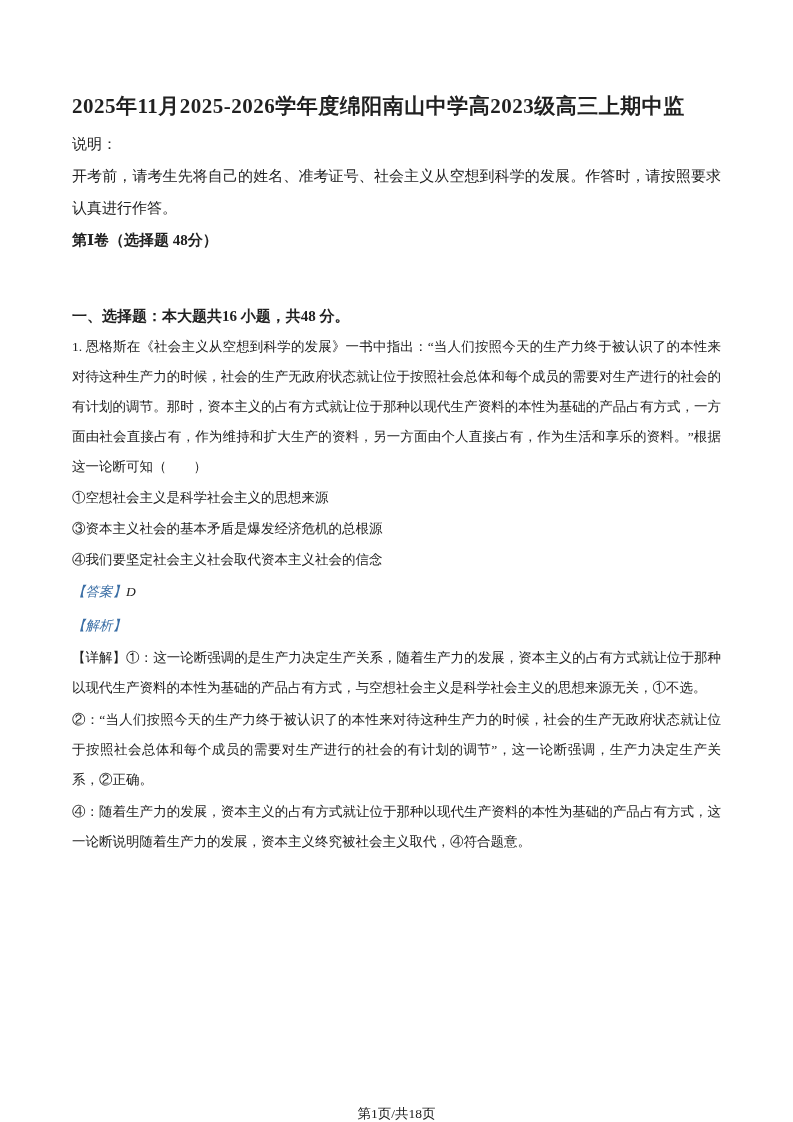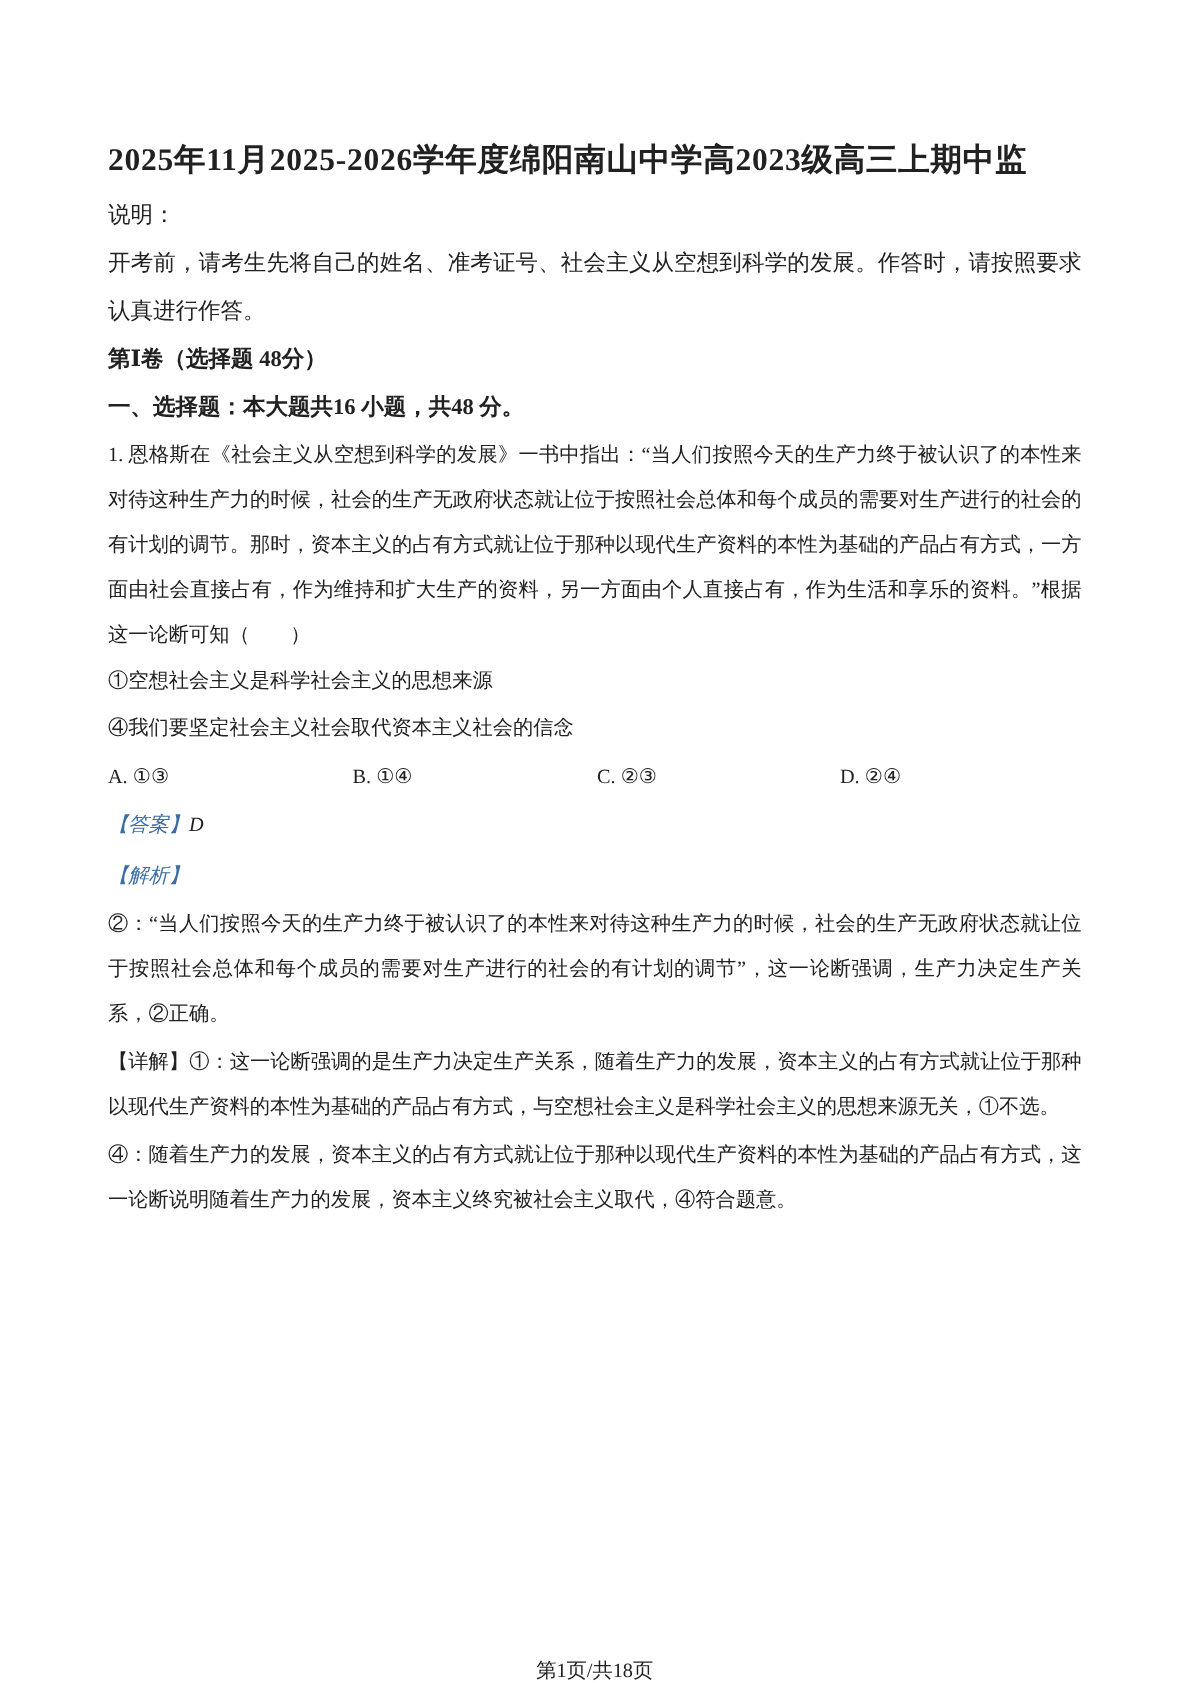--- a/index.html
+++ b/index.html
@@ -43,20 +43,21 @@
   }
   .section-heading {
     font-size: 15px;
     font-weight: bold;
     line-height: 32px;
   }
   .section-subheading {
     font-size: 15px;
     font-weight: bold;
     line-height: 32px;
+    margin-top: 44px;
   }
   .stem {
     font-size: 13.5px;
     line-height: 30px;
     text-align: justify;
     text-justify: inter-ideograph;
     margin: 0;
   }
   .statements p {
     margin: 0;
@@ -110,39 +111,34 @@
   </div>
 
   <div class="section-heading">第Ⅰ卷（选择题 48分）</div>
 
   <div class="section-subheading">一、选择题：本大题共16 小题，共48 分。</div>
 
   <p class="stem">1. 恩格斯在《社会主义从空想到科学的发展》一书中指出：“当人们按照今天的生产力终于被认识了的本性来对待这种生产力的时候，社会的生产无政府状态就让位于按照社会总体和每个成员的需要对生产进行的社会的有计划的调节。那时，资本主义的占有方式就让位于那种以现代生产资料的本性为基础的产品占有方式，一方面由社会直接占有，作为维持和扩大生产的资料，另一方面由个人直接占有，作为生活和享乐的资料。”根据这一论断可知（　　）</p>
 
   <div class="statements">
     <p>①空想社会主义是科学社会主义的思想来源</p>
+    <p>③资本主义社会的基本矛盾是爆发经济危机的总根源</p>
     <p>④我们要坚定社会主义社会取代资本主义社会的信念</p>
   </div>
 
-  <div class="options">
-    <span>A. ①③</span>
-    <span>B. ①④</span>
-    <span>C. ②③</span>
-    <span>D. ②④</span>
-  </div>
 
   <div class="answer-line">
     <span class="tag-blue">【答案】</span><span>D</span>
   </div>
 
   <div class="analysis-line">
     <span class="tag-blue">【解析】</span>
   </div>
 
   <div class="explanation">
+    <p><span>【详解】</span><span>①：这一论断强调的是生产力决定生产关系，随着生产力的发展，资本主义的占有方式就让位于那种以现代生产资料的本性为基础的产品占有方式，与空想社会主义是科学社会主义的思想来源无关，①不选。</span></p>
     <p>②：“当人们按照今天的生产力终于被认识了的本性来对待这种生产力的时候，社会的生产无政府状态就让位于按照社会总体和每个成员的需要对生产进行的社会的有计划的调节”，这一论断强调，生产力决定生产关系，②正确。</p>
-    <p><span>【详解】</span><span>①：这一论断强调的是生产力决定生产关系，随着生产力的发展，资本主义的占有方式就让位于那种以现代生产资料的本性为基础的产品占有方式，与空想社会主义是科学社会主义的思想来源无关，①不选。</span></p>
     <p>④：随着生产力的发展，资本主义的占有方式就让位于那种以现代生产资料的本性为基础的产品占有方式，这一论断说明随着生产力的发展，资本主义终究被社会主义取代，④符合题意。</p>
   </div>
 
   <div class="page-footer">第1页/共18页</div>
 
 </div>
 
 </body></html>

